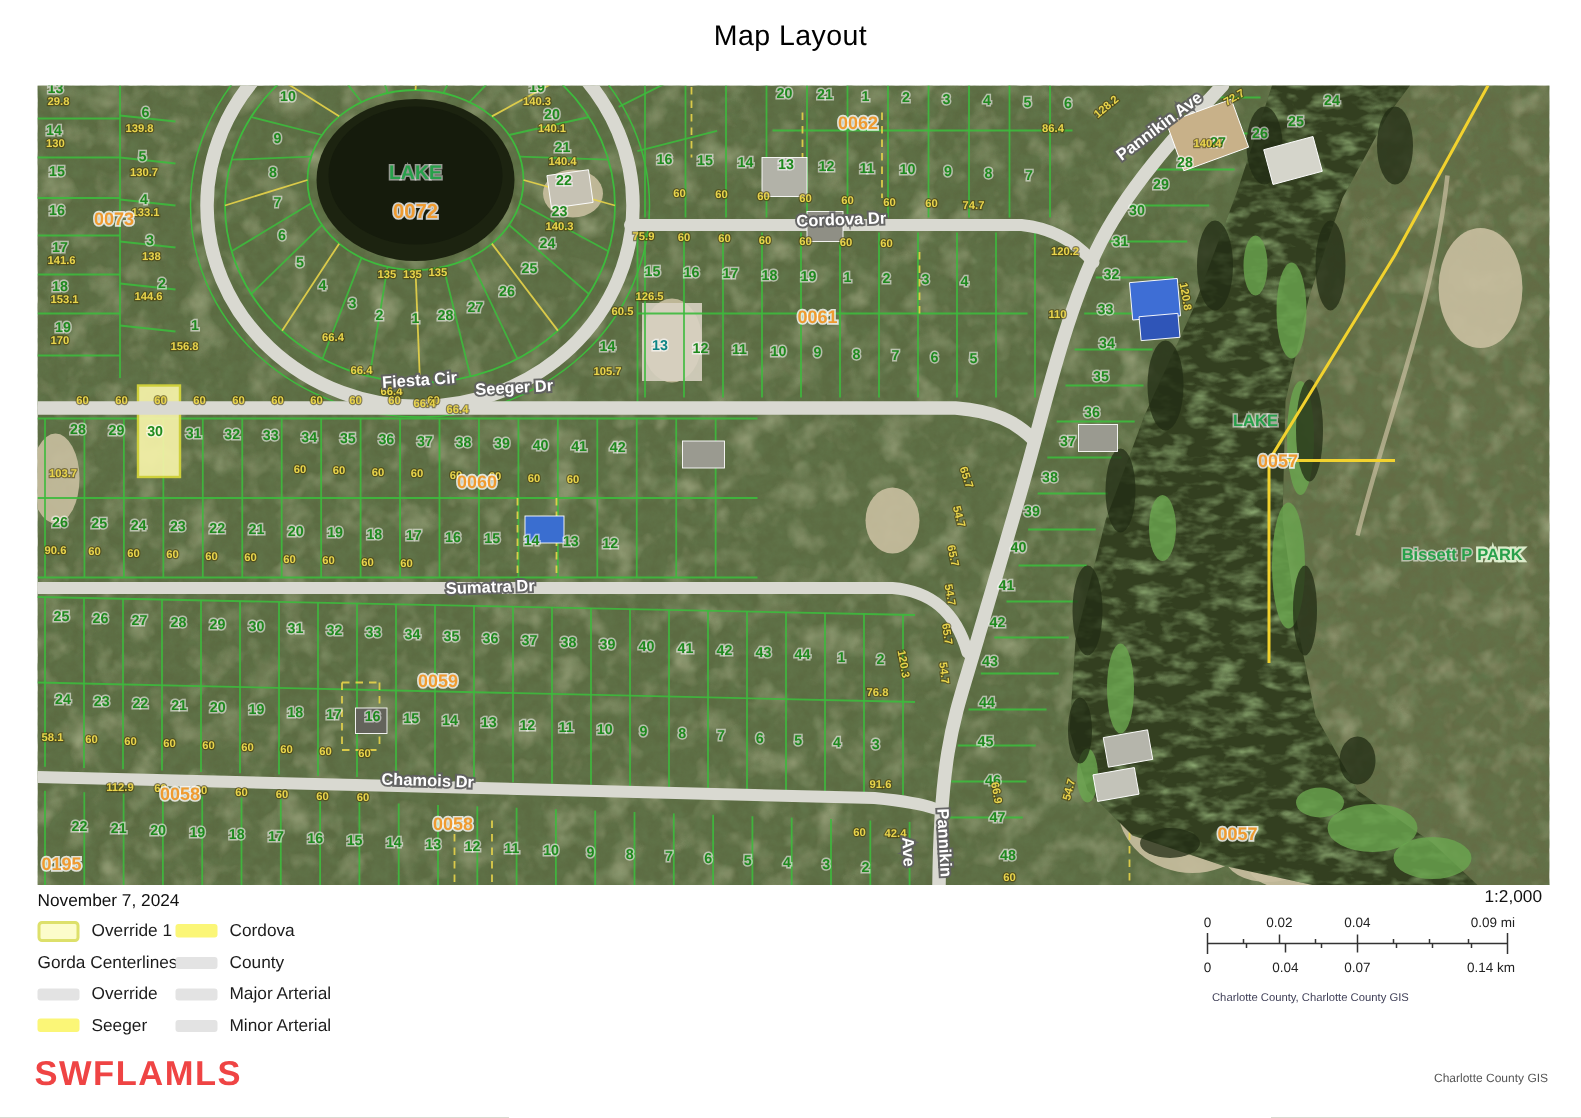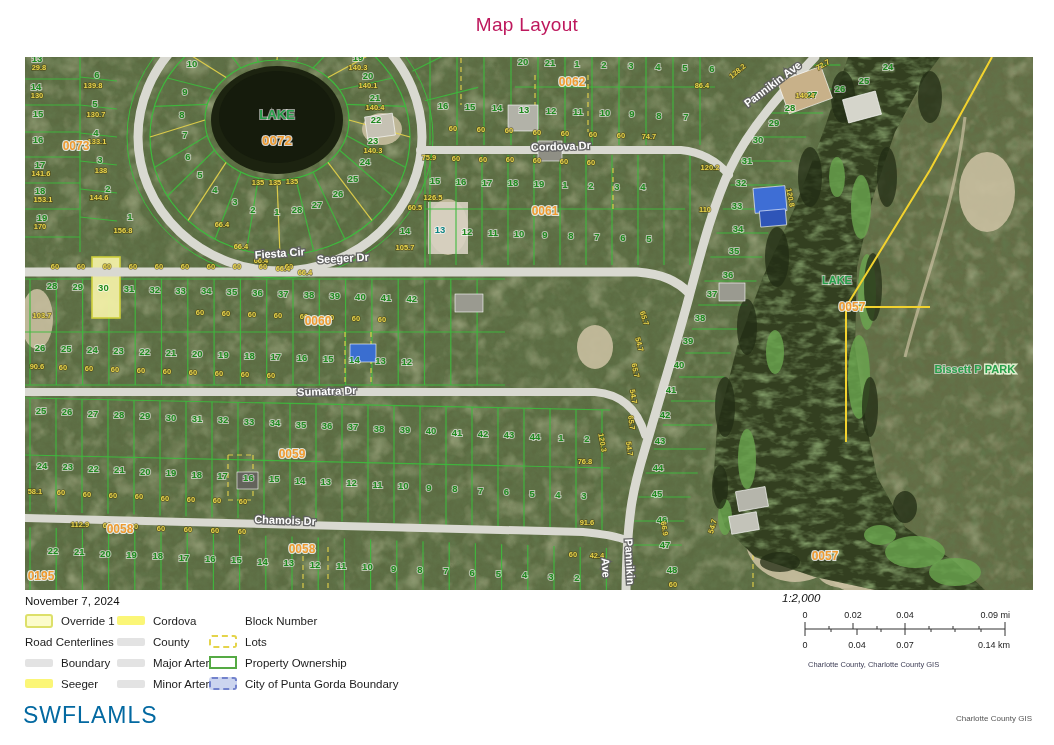--- a/index.html
+++ b/index.html
@@ -1,44 +1,44 @@
 <!DOCTYPE html>
 <html><head>
 <meta charset="utf-8">
 <style>
   html,body{margin:0;padding:0;background:#fff;}
   body{width:1054px;height:745px;position:relative;overflow:hidden;
        font-family:"Liberation Sans",sans-serif;}
   .page-title{position:absolute;top:14px;left:0;width:100%;text-align:center;
-       font-size:19px;color:#be185d;letter-spacing:.3px;}
+       font-size:19px;color:#000000;letter-spacing:.3px;}
   #mapwrap{position:absolute;left:25px;top:57px;width:1008px;height:533px;}
   #mapsvg{display:block;width:1008px;height:533px;}
   .footer-date{position:absolute;left:25px;top:595px;font-size:11.5px;color:#111;}
   #legend{position:absolute;left:25px;top:610px;display:flex;gap:0;}
   .leg-col{display:flex;flex-direction:column;}
   .leg-col1{width:92px;}
   .leg-col2{width:92px;}
   .leg-col3{width:220px;}
   .leg-row{display:flex;align-items:center;height:21px;}
   .sw{width:28px;height:12px;margin-right:8px;flex:0 0 auto;border-radius:3px;box-sizing:border-box;}
   .sw-none{visibility:hidden;}
   .sw-override{background:#fcfccb;border:2px solid #dde06a;height:14px;}
   .sw-road-gray{background:#e3e3e3;height:8px;border-radius:2px;}
   .sw-road-yellow{background:#fbf677;height:9px;border-radius:2px;}
   .sw-lots{background:transparent;border:2px dashed #e4d44a;height:13px;}
   .sw-ownership{background:#fff;border:2px solid #55aa44;border-radius:0;height:13px;}
   .sw-city{background:#ccd5ef;border:2px dashed #7282cc;height:13px;}
   .leg-label{font-size:11.5px;color:#1c1c1c;white-space:nowrap;}
   #scalewrap{position:absolute;left:782px;top:592px;width:256px;height:62px;}
-  .scale-ratio{position:absolute;left:0;top:0;width:246px;text-align:left;
-       font-size:11.5px;color:#111;font-style:italic;}
+  .scale-ratio{position:absolute;left:0;top:0;width:246px;text-align:right;
+       font-size:11.5px;color:#111;}
   #scalesvg{position:absolute;left:0;top:14px;}
   .scale-attr{position:absolute;left:26px;top:68px;font-size:7.5px;color:#3d3d55;}
-  .watermark{position:absolute;left:23px;top:702px;font-size:23px;font-weight:normal;
-       color:#0369a1;letter-spacing:1px;}
+  .watermark{position:absolute;left:23px;top:702px;font-size:23px;font-weight:bold;
+       color:#ef4444;letter-spacing:1px;}
   .credit{position:absolute;left:956px;top:714px;font-size:8px;color:#555;text-align:right;}
 </style>
 </head>
 <body>
 
 <div class="page-title">Map Layout</div>
 
 <div id="mapwrap">
 <svg id="mapsvg" viewBox="0 0 1008 533">
   <defs>
@@ -645,25 +645,25 @@
 </div>
 
 <div class="footer-date">November 7, 2024</div>
 <div id="legend">
     <div class="leg-col leg-col1">
       <div class="leg-row">
         <span class="sw sw-override"></span>
         <span class="leg-label">Override 1</span>
       </div>
       <div class="leg-row leg-full">
-        <span class="leg-label">Road Centerlines</span>
+        <span class="leg-label">Gorda Centerlines</span>
       </div>
       <div class="leg-row">
         <span class="sw sw-road-gray"></span>
-        <span class="leg-label">Boundary</span>
+        <span class="leg-label">Override</span>
       </div>
       <div class="leg-row">
         <span class="sw sw-road-yellow"></span>
         <span class="leg-label">Seeger</span>
       </div>
     </div>
     <div class="leg-col leg-col2">
       <div class="leg-row">
         <span class="sw sw-road-yellow"></span>
         <span class="leg-label">Cordova</span>
@@ -672,38 +672,20 @@
         <span class="sw sw-road-gray"></span>
         <span class="leg-label">County</span>
       </div>
       <div class="leg-row">
         <span class="sw sw-road-gray"></span>
         <span class="leg-label">Major Arterial</span>
       </div>
       <div class="leg-row">
         <span class="sw sw-road-gray"></span>
         <span class="leg-label">Minor Arterial</span>
-      </div>
-    </div>
-    <div class="leg-col leg-col3">
-      <div class="leg-row">
-        <span class="sw sw-none"></span>
-        <span class="leg-label">Block Number</span>
-      </div>
-      <div class="leg-row">
-        <span class="sw sw-lots"></span>
-        <span class="leg-label">Lots</span>
-      </div>
-      <div class="leg-row">
-        <span class="sw sw-ownership"></span>
-        <span class="leg-label">Property Ownership</span>
-      </div>
-      <div class="leg-row">
-        <span class="sw sw-city"></span>
-        <span class="leg-label">City of Punta Gorda Boundary</span>
       </div>
     </div>
   </div>
 
 <div id="scalewrap">
   <div class="scale-ratio">1:2,000</div>
   <svg id="scalesvg" width="256" height="50">
       <line x1="23" y1="23" x2="223" y2="23" stroke="#333" stroke-width="1"></line>
       <line x1="23" y1="16" x2="23" y2="30" stroke="#333" stroke-width="1"></line>
       <line x1="223" y1="16" x2="223" y2="30" stroke="#333" stroke-width="1"></line>

